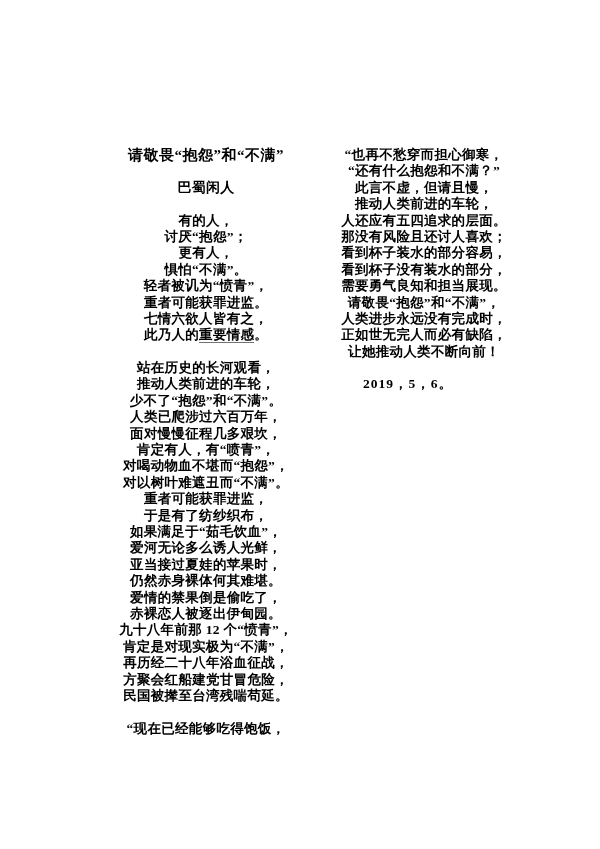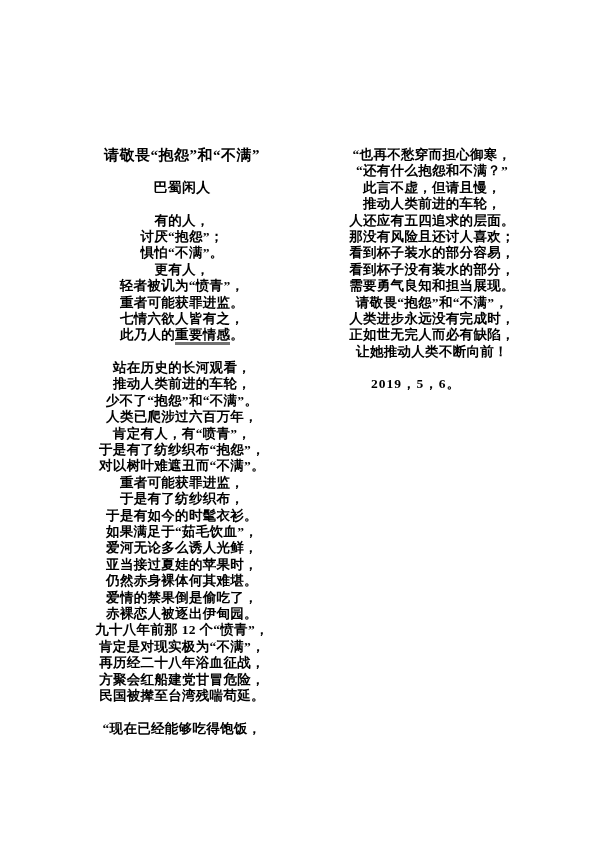--- a/index.html
+++ b/index.html
@@ -18,38 +18,38 @@
     font-family: "Liberation Serif", "DejaVu Serif", serif;
     font-weight: 700;
     color: #000000;
   }
   .col {
     position: absolute;
     top: 147px;
     width: 240px;
     text-align: center;
   }
-  .col-left  { left: 62px; }
-  .col-right { left: 312px; }
+  .col-left  { left: 86px; }
+  .col-right { left: 304px; }
   .line {
     font-size: 13.5px;
     line-height: 16.4px;
     height: 16.4px;
     white-space: nowrap;
     letter-spacing: 0.3px;
   }
   .title {
     font-size: 15px;
     letter-spacing: 0.5px;
   }
   .author {
     font-size: 14px;
   }
   .u {
-    border-bottom: 3px solid #737373;
+    border-bottom: 1px solid #737373;
     padding-bottom: 0px;
     text-align: right;
   }
   .date {
     transform: translateX(-16px);
     letter-spacing: 1px;
   }
 </style>
 </head>
 <body>
@@ -57,37 +57,37 @@
 <div class="page">
 
   <div class="col col-left">
     <div class="line title">请敬畏“抱怨”和“不满”</div>
     <div class="line">&nbsp;</div>
     <div class="line author">巴蜀闲人</div>
     <div class="line">&nbsp;</div>
     <div>
         <div class="line">有的人，</div>
         <div class="line">讨厌“抱怨”；</div>
+        <div class="line">更有人，</div>
         <div class="line">惧怕“不满”。</div>
-        <div class="line">更有人，</div>
         <div class="line">轻者被讥为“愤青”，</div>
         <div class="line">重者可能获罪进监。</div>
         <div class="line">七情六欲人皆有之，</div>
         <div class="line">此乃人的<span class="u">重要情感</span>。</div>
         <div class="line">&nbsp;</div>
         <div class="line">站在历史的长河观看，</div>
         <div class="line">推动人类前进的车轮，</div>
         <div class="line">少不了“抱怨”和“不满”。</div>
         <div class="line">人类已爬涉过六百万年，</div>
+        <div class="line">面对慢慢征程几多艰坎，</div>
         <div class="line">肯定有人，有“喷青”，</div>
-        <div class="line">于是有了纺纱织布“抱怨”，</div>
+        <div class="line">对喝动物血不堪而“抱怨”，</div>
         <div class="line">对以树叶难遮丑而“不满”。</div>
         <div class="line">重者可能获罪进监，</div>
         <div class="line">于是有了纺纱织布，</div>
-        <div class="line">于是有如今的时髦衣衫。</div>
         <div class="line">如果满足于“茹毛饮血”，</div>
         <div class="line">爱河无论多么诱人光鲜，</div>
         <div class="line">亚当接过夏娃的苹果时，</div>
         <div class="line">仍然赤身裸体何其难堪。</div>
         <div class="line">爱情的禁果倒是偷吃了，</div>
         <div class="line">赤裸恋人被逐出伊甸园。</div>
         <div class="line">九十八年前那 12 个“愤青”，</div>
         <div class="line">肯定是对现实极为“不满”，</div>
         <div class="line">再历经二十八年浴血征战，</div>
         <div class="line">方聚会红船建党甘冒危险，</div>

